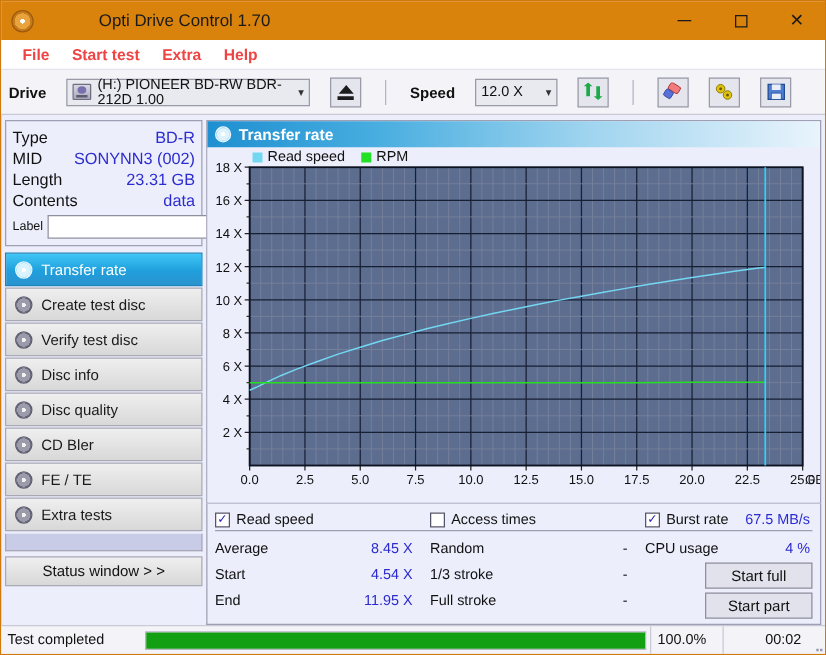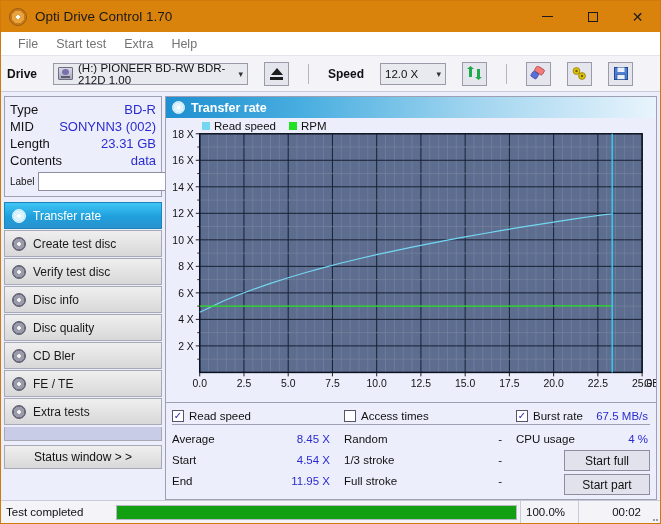--- a/index.html
+++ b/index.html
@@ -15,21 +15,21 @@
     width: 661px; height: 524px;
     border: 1px solid #d2790b;
     background: #eceefb;
     display: flex; flex-direction: column;
   }
 
   
   .titlebar {
     height: 31px; background: #d9820c;
     display: flex; align-items: center;
-    flex: 0 0 31px; position: relative;
+    flex: 0 0 31px; position: relative; gap: 44px;
   }
   .app-icon {
     width: 18px; height: 18px; margin-left: 8px; margin-right: 8px;
     border-radius: 50%;
     background: radial-gradient(circle at 50% 50%, #fff 0 16%, #e8a33d 17% 55%, #c8791a 56% 100%);
     border: 1px solid #9c5c0d;
   }
   .app-title { color: #1a1a1a; font-size: 13.5px; }
   .win-btns { position: absolute; right: 0; top: 0; height: 31px; display: flex; }
   .win-btn {
@@ -39,21 +39,21 @@
   .gl-min { width: 11px; height: 1px; background: #1b1b1b; }
   .gl-max { width: 10px; height: 10px; border: 1px solid #1b1b1b; }
   .gl-close { font-size: 14px; font-family: "DejaVu Sans", sans-serif; }
 
   
   .menubar {
     height: 24px; flex: 0 0 24px; background: #ffffff;
     display: flex; align-items: center; padding-left: 8px;
     border-bottom: 1px solid #e3e3ef;
   }
-  .menuitem { padding: 3px 9px; font-size: 12.5px; color: #737373; }
+  .menuitem { padding: 3px 9px; font-size: 12.5px; color: #ef4444; font-weight: bold; }
 
   
   .toolbar {
     height: 36px; flex: 0 0 36px; background: #f3f3f8;
     display: flex; align-items: center; padding: 0 6px;
     border-bottom: 1px solid #c9c9d8; gap: 16px;
   }
   .tb-label { font-weight: bold; font-size: 12px; color: #111; }
   .combo {
     height: 22px; background: #e9e9f0; border: 1px solid #9a9aa8;

